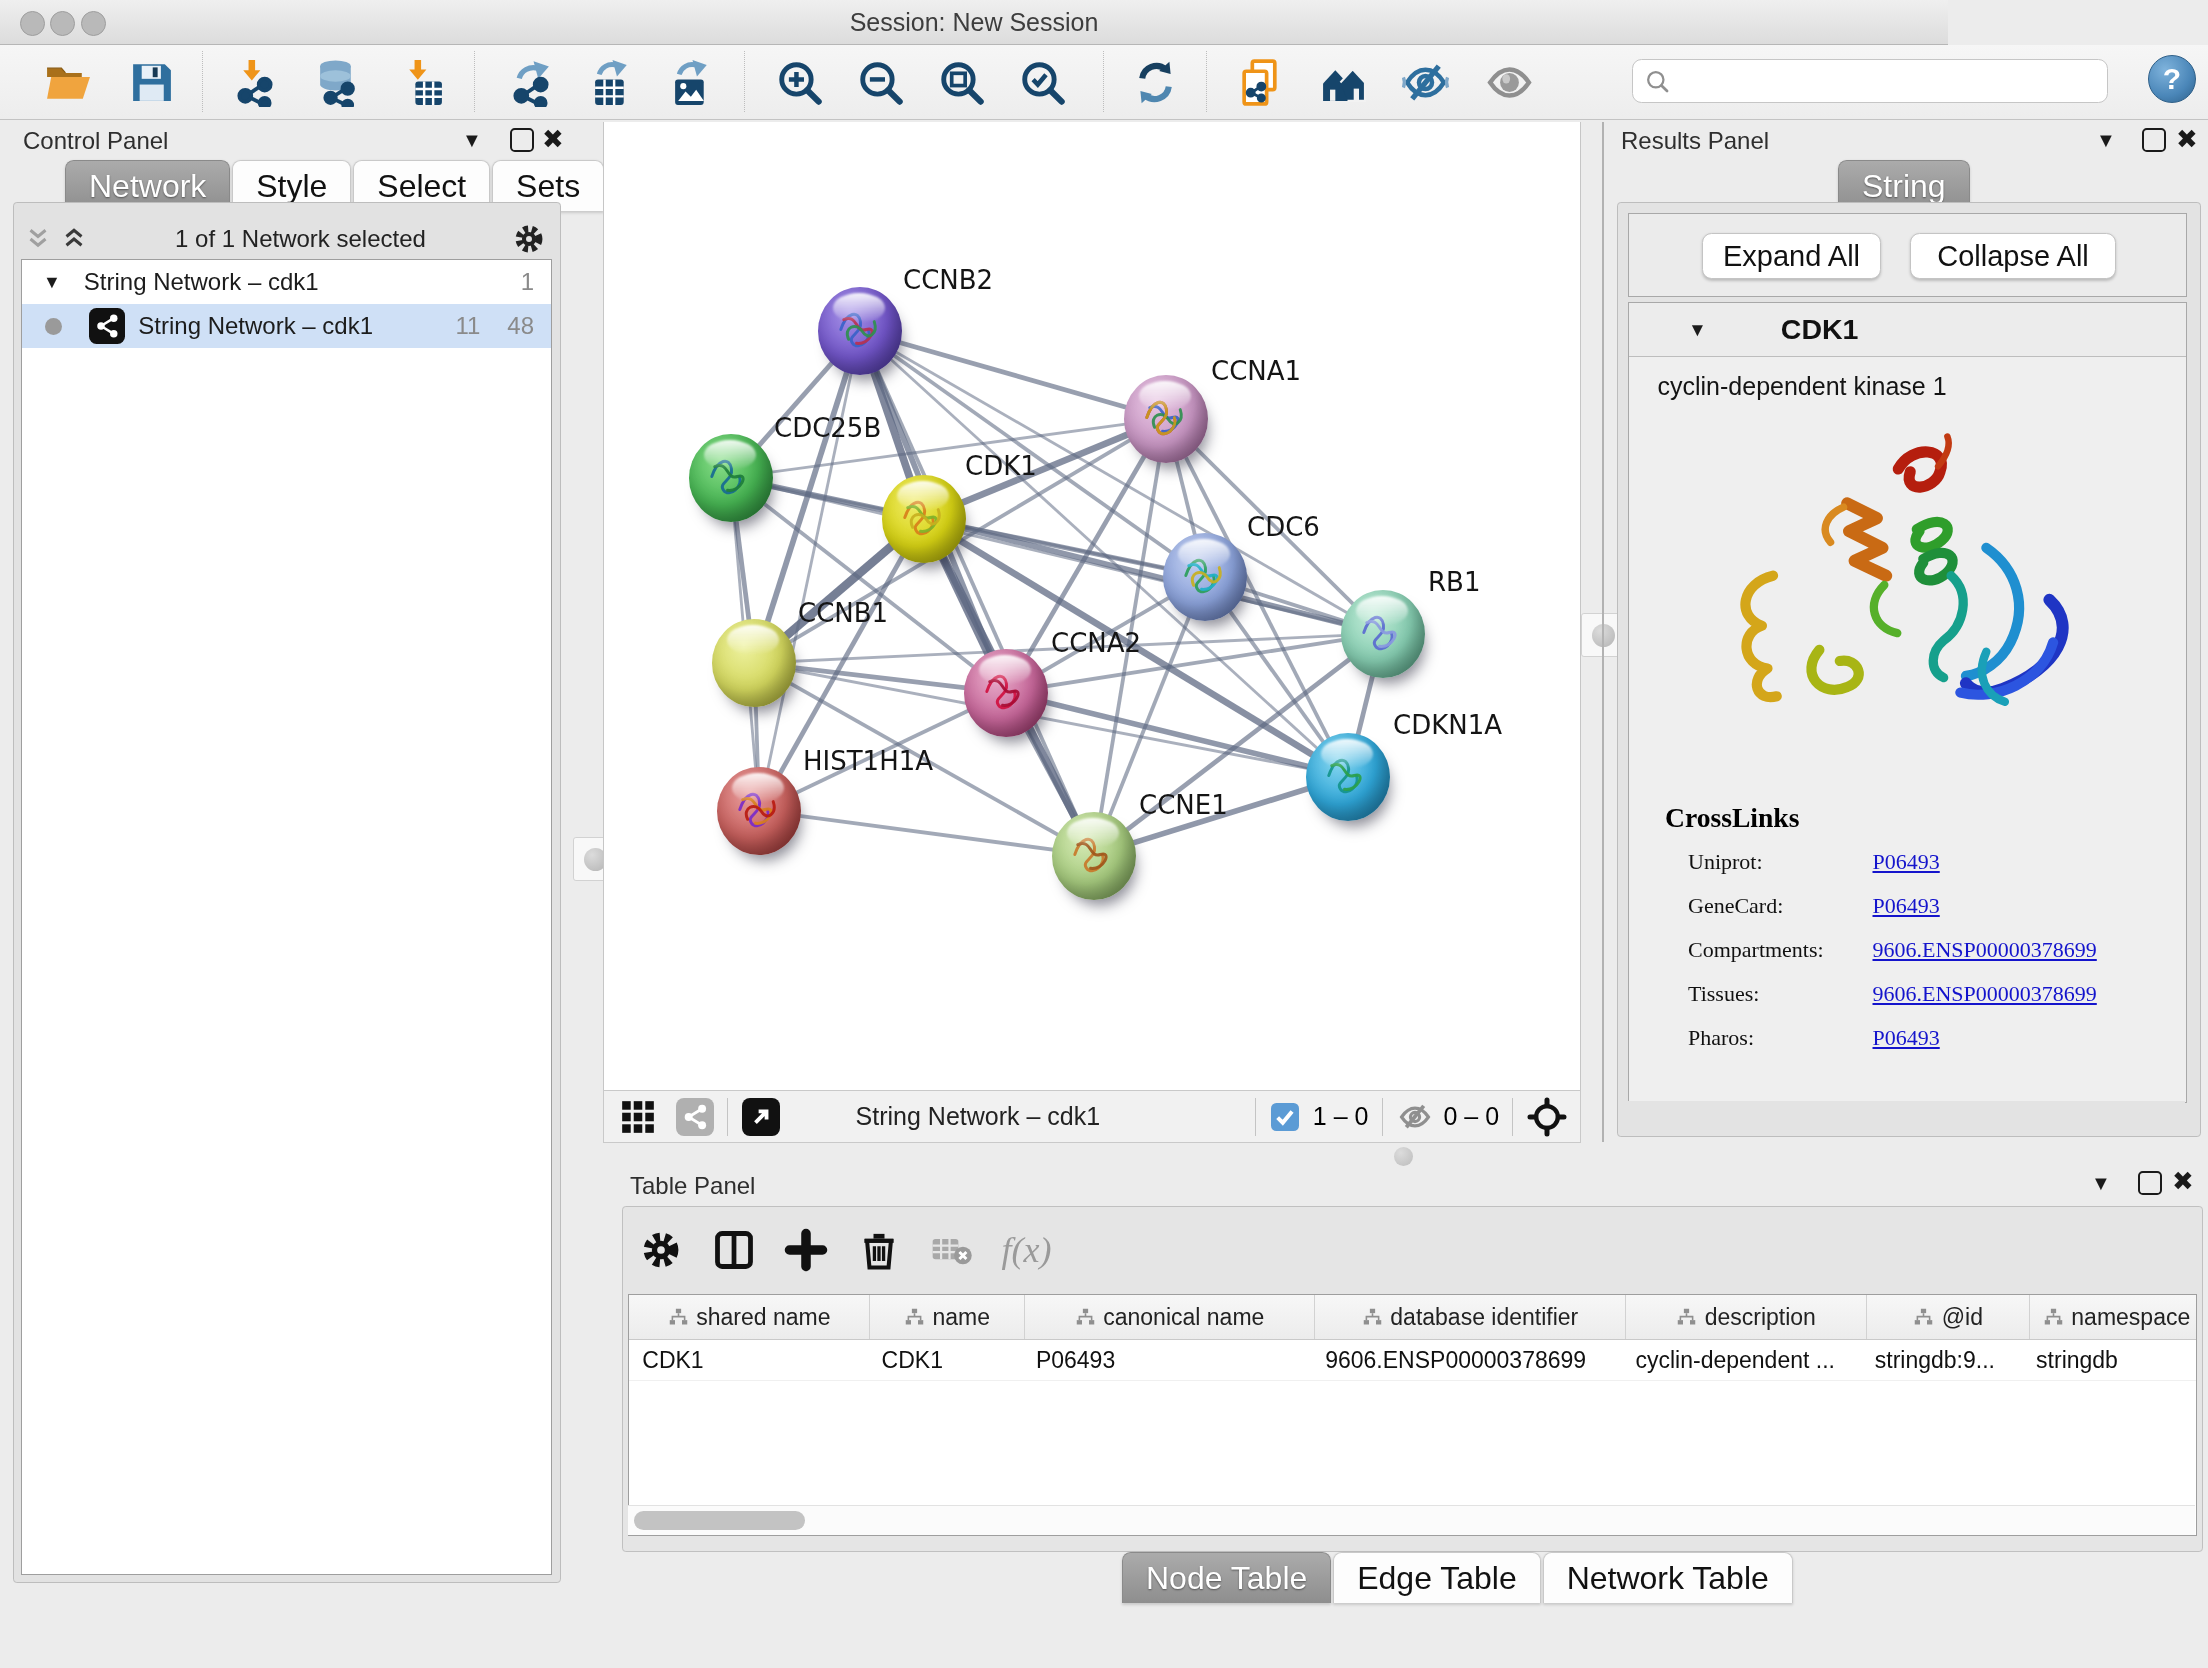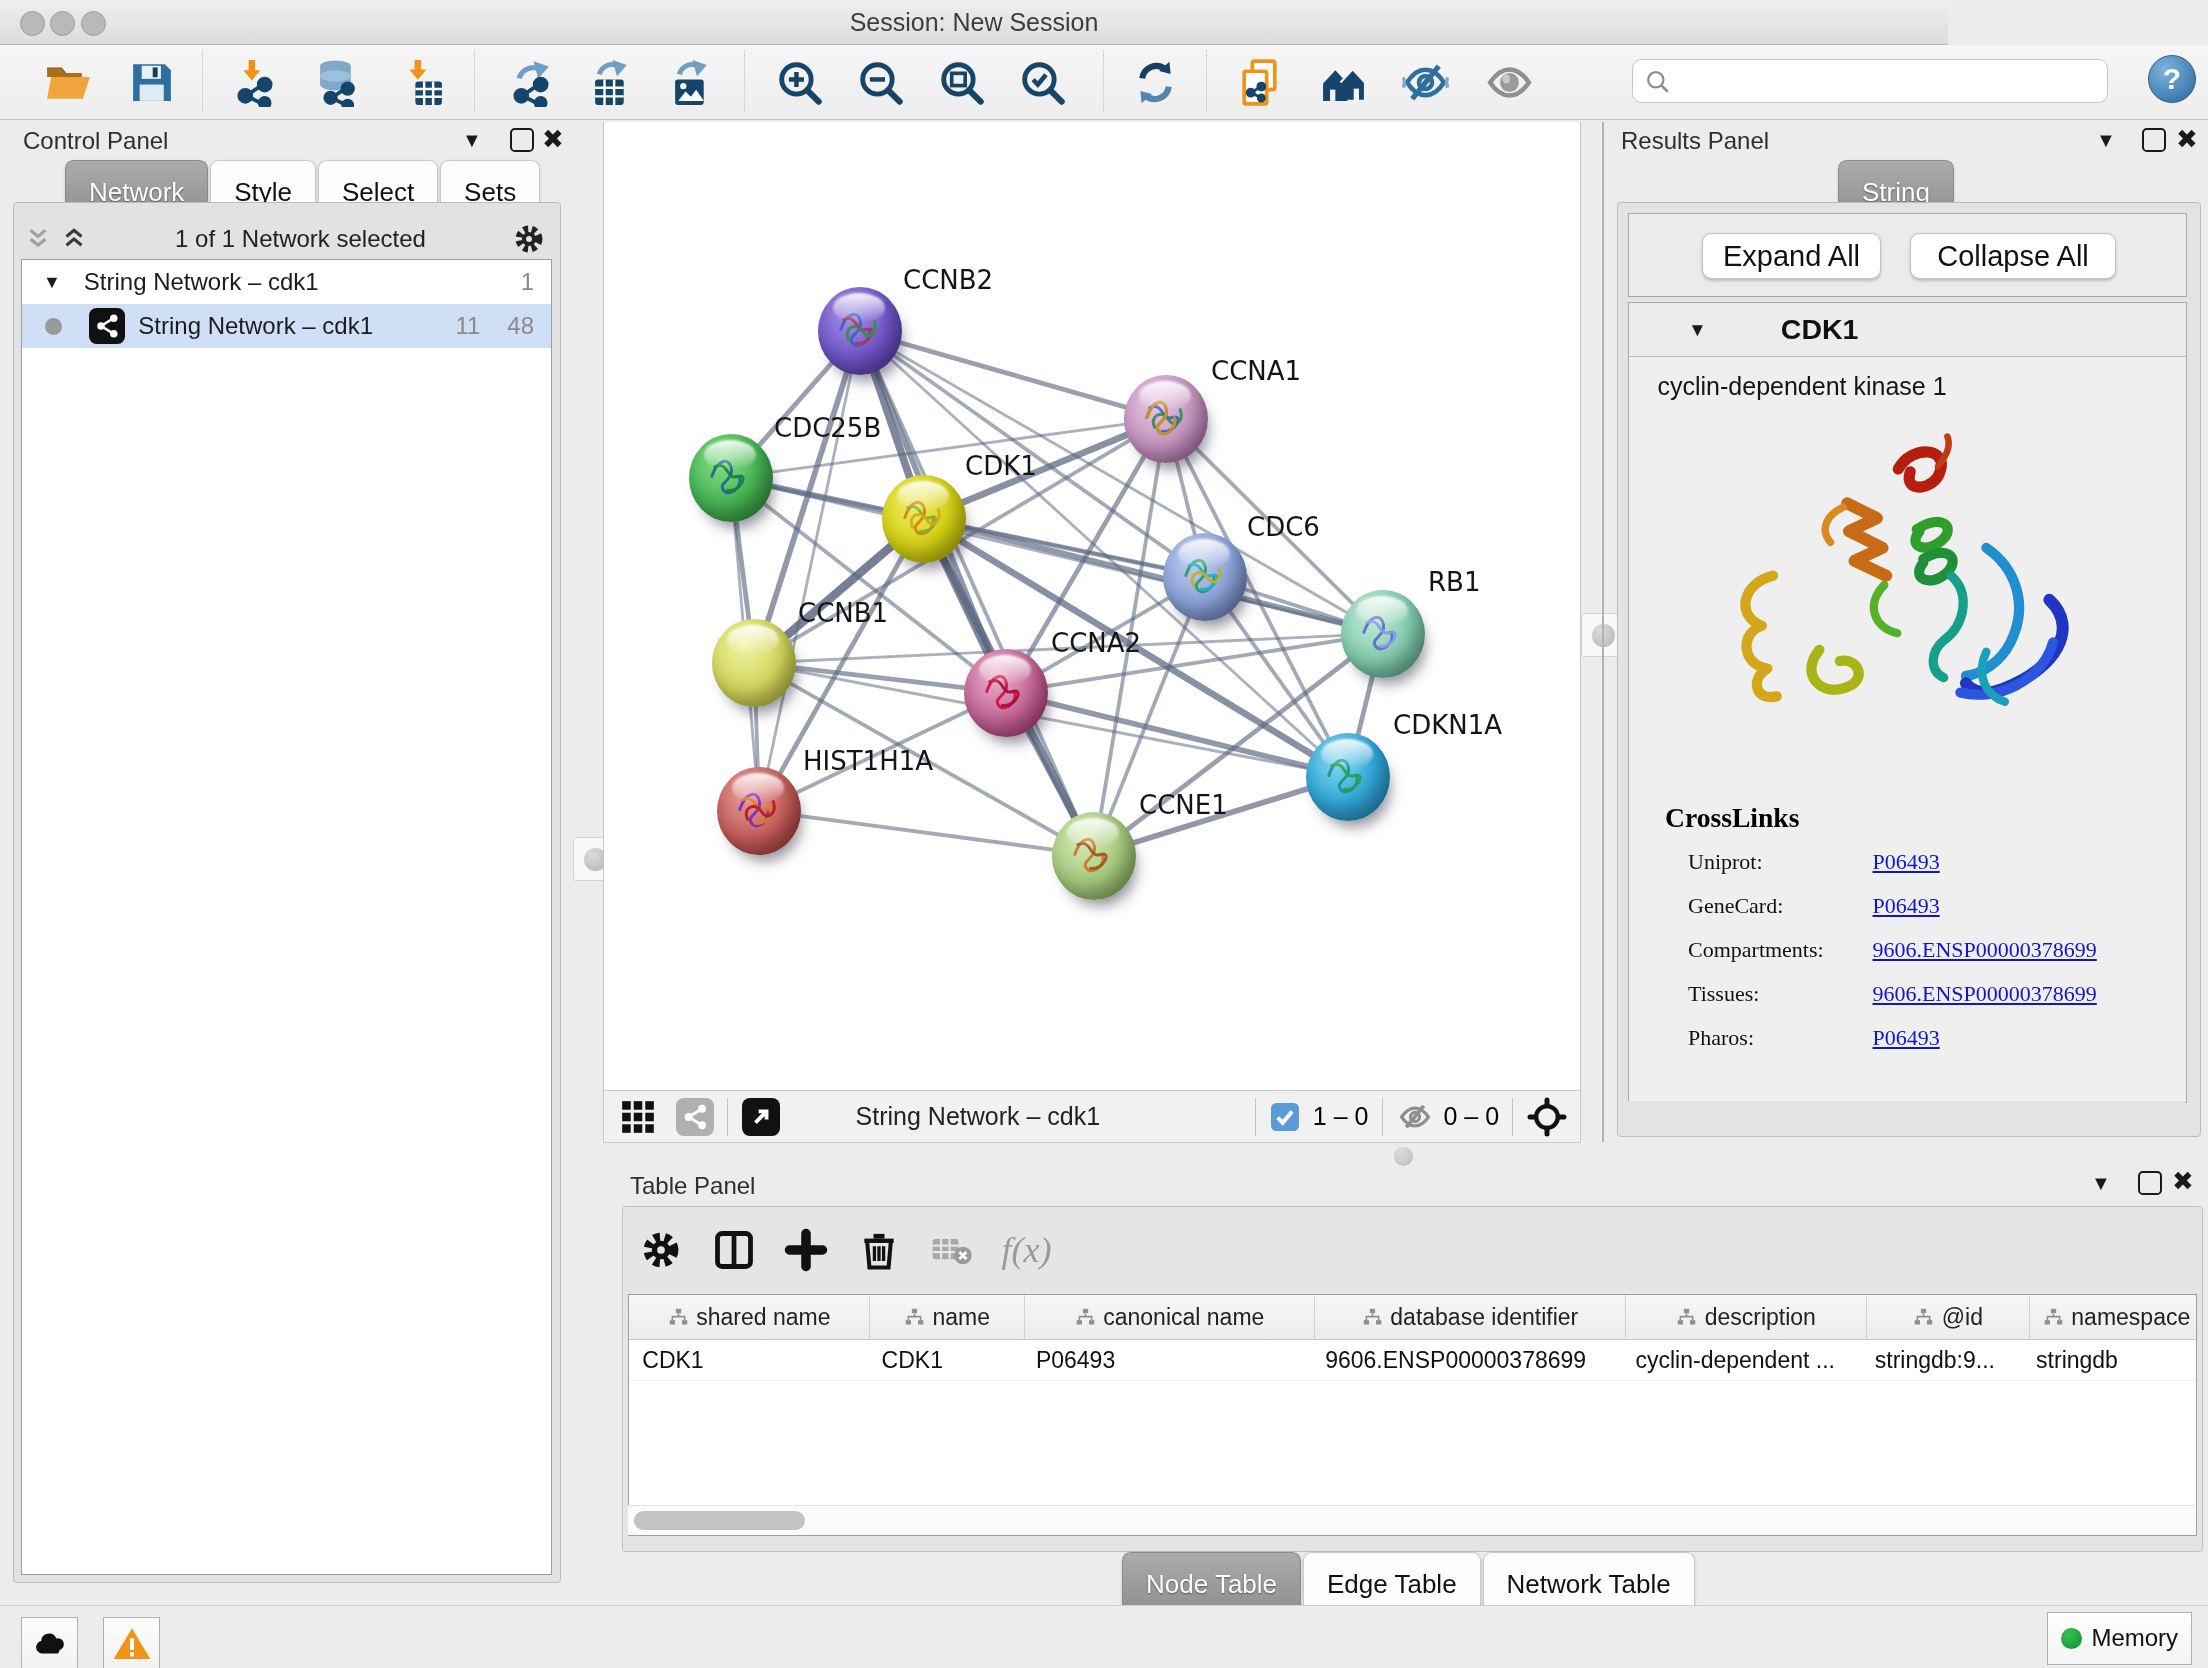--- a/index.html
+++ b/index.html
@@ -27,23 +27,23 @@
   .help-btn{position:absolute;left:2148px;top:9.5px;width:46px;height:46px;border-radius:50%;
     background:radial-gradient(circle at 35% 30%,#7fb3dc,#4a86b8 60%,#2e5f88);
     color:#fff;font-size:30px;font-weight:bold;display:flex;align-items:center;justify-content:center;
     border:1px solid #2e5f88;}
   
   .panel-title{position:absolute;font-size:24px;color:#2e2e2e;}
   .pc-tri{position:absolute;font-size:20px;color:#1a1a1a;}
   .pc-box{position:absolute;width:20px;height:20px;border:2.9px solid #1a1a1a;border-radius:4.8px;}
   .pc-x{position:absolute;font-size:26px;font-weight:bold;color:#1a1a1a;line-height:26px;}
   .tabs{position:absolute;display:flex;gap:1.9px;}
-  .tab{height:42px;line-height:42px;padding:10px 23px;background:#fdfdfd;
+  .tab{height:42px;line-height:42px;padding:4px 23px;background:#fdfdfd;
     border:1px solid #c9c9c9;border-bottom:none;border-radius:8.6px 8.6px 0 0;
-    font-size:26px;color:#111;box-shadow:0 1.9px 2.9px rgba(0,0,0,.15);}
+    font-size:32px;color:#111;box-shadow:0 1.9px 2.9px rgba(0,0,0,.15);}
   .tab.active{background:linear-gradient(#ababab,#8e8e8e);color:#fff;
     text-shadow:0 1px 1.9px rgba(0,0,0,.45);border-color:#8a8a8a;}
   
   .cp-outer{position:absolute;left:13.3px;top:202px;width:546px;height:1379px;
     background:#e2e2e2;border:1px solid #bdbdbd;border-radius:3.8px;}
   .cp-selector{position:absolute;left:23px;top:219px;width:529px;height:40px;
     display:flex;align-items:center;font-size:24px;color:#222;}
   .cp-tree{position:absolute;left:21px;top:259px;width:529px;height:1314px;
     background:#fff;border:1px solid #9e9e9e;overflow:hidden;}
   .tree-row{position:relative;height:44px;display:flex;align-items:center;font-size:24px;}
@@ -753,33 +753,15 @@
   <div class="hscroll">
     <div class="thumb"></div>
   </div>
 
   <div class="bottom-tabs">
     <div class="tab active">Node Table</div>
     <div class="tab">Edge Table</div>
     <div class="tab">Network Table</div>
   </div>
 
-  <div class="statusbar">
-    <div class="sb-btn" style="left:21px">
-      <svg width="38" height="38" viewBox="0 0 24 24">
-        <path d="M7 18a4 4 0 01-.6-7.9A5 5 0 0116 8.5 3.6 3.6 0 0118 15.8 3 3 0 0117 18z" fill="#111"></path>
-      </svg>
-    </div>
-    <div class="sb-btn" style="left:103px">
-      <svg width="40" height="40" viewBox="0 0 24 24">
-        <path d="M12 2.5L23 21H1z" fill="#ef9418"></path>
-        <rect x="10.8" y="8.5" width="2.4" height="7" fill="#fff"></rect>
-        <rect x="10.8" y="17" width="2.4" height="2.4" fill="#fff"></rect>
-      </svg>
-    </div>
-    <div class="memory-btn">
-      <div class="memory-dot"></div>
-      <span>Memory</span>
-    </div>
-  </div>
 
 </div>
 
 
 </body></html>

